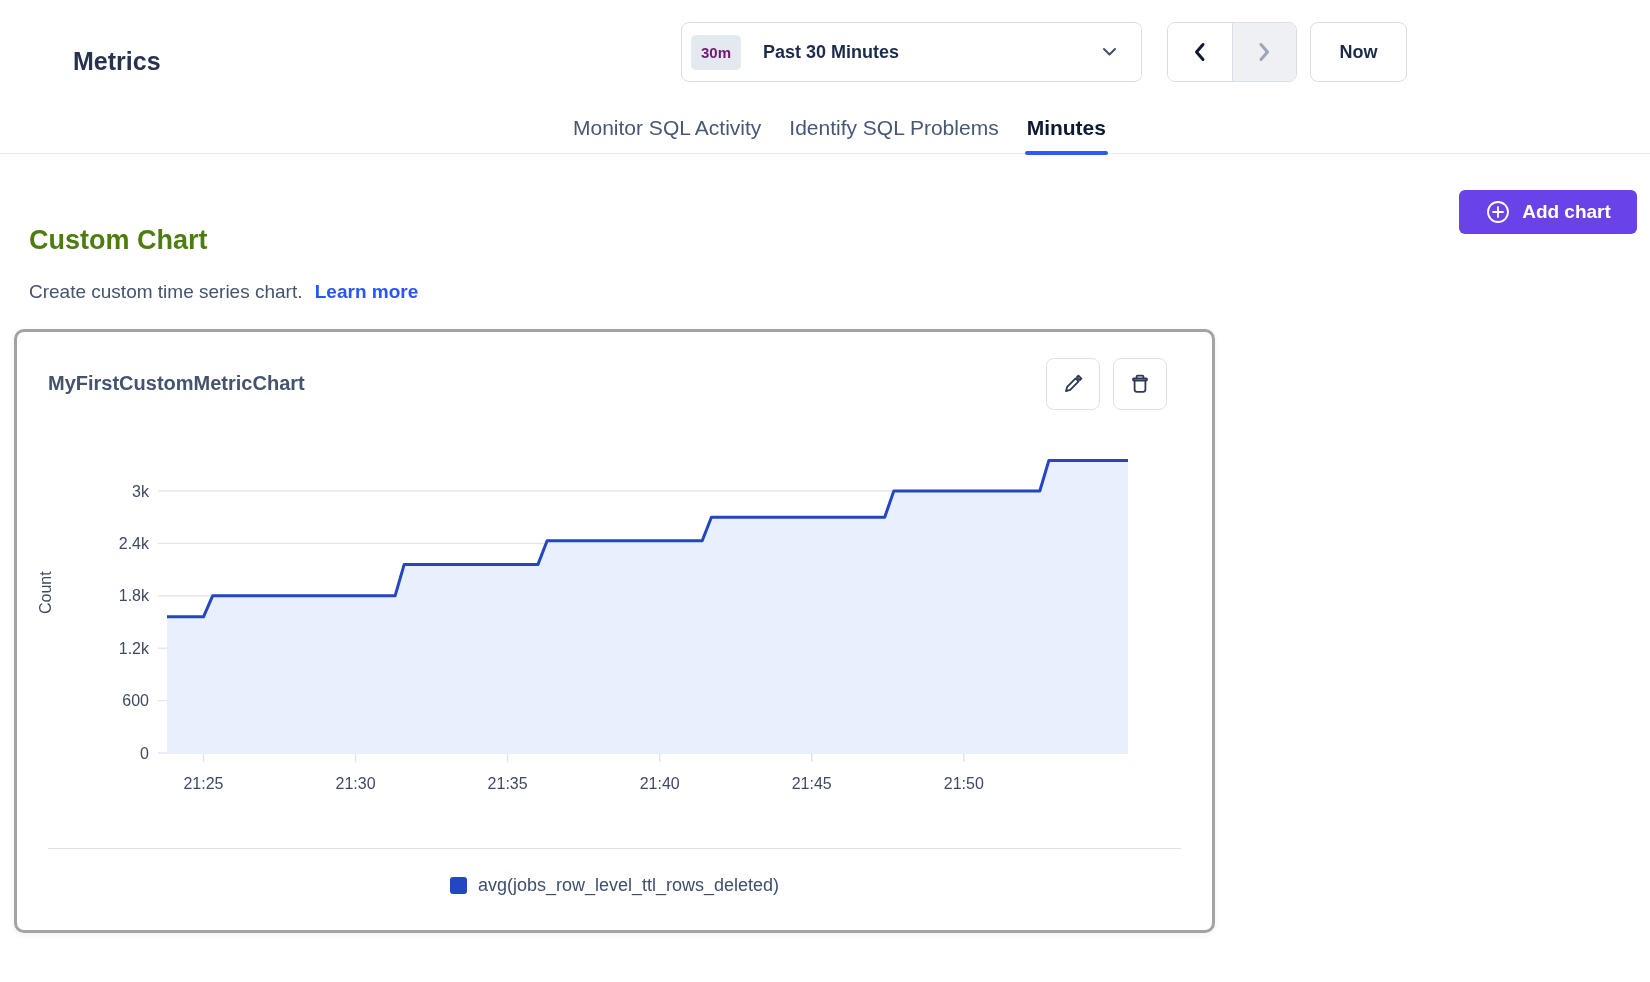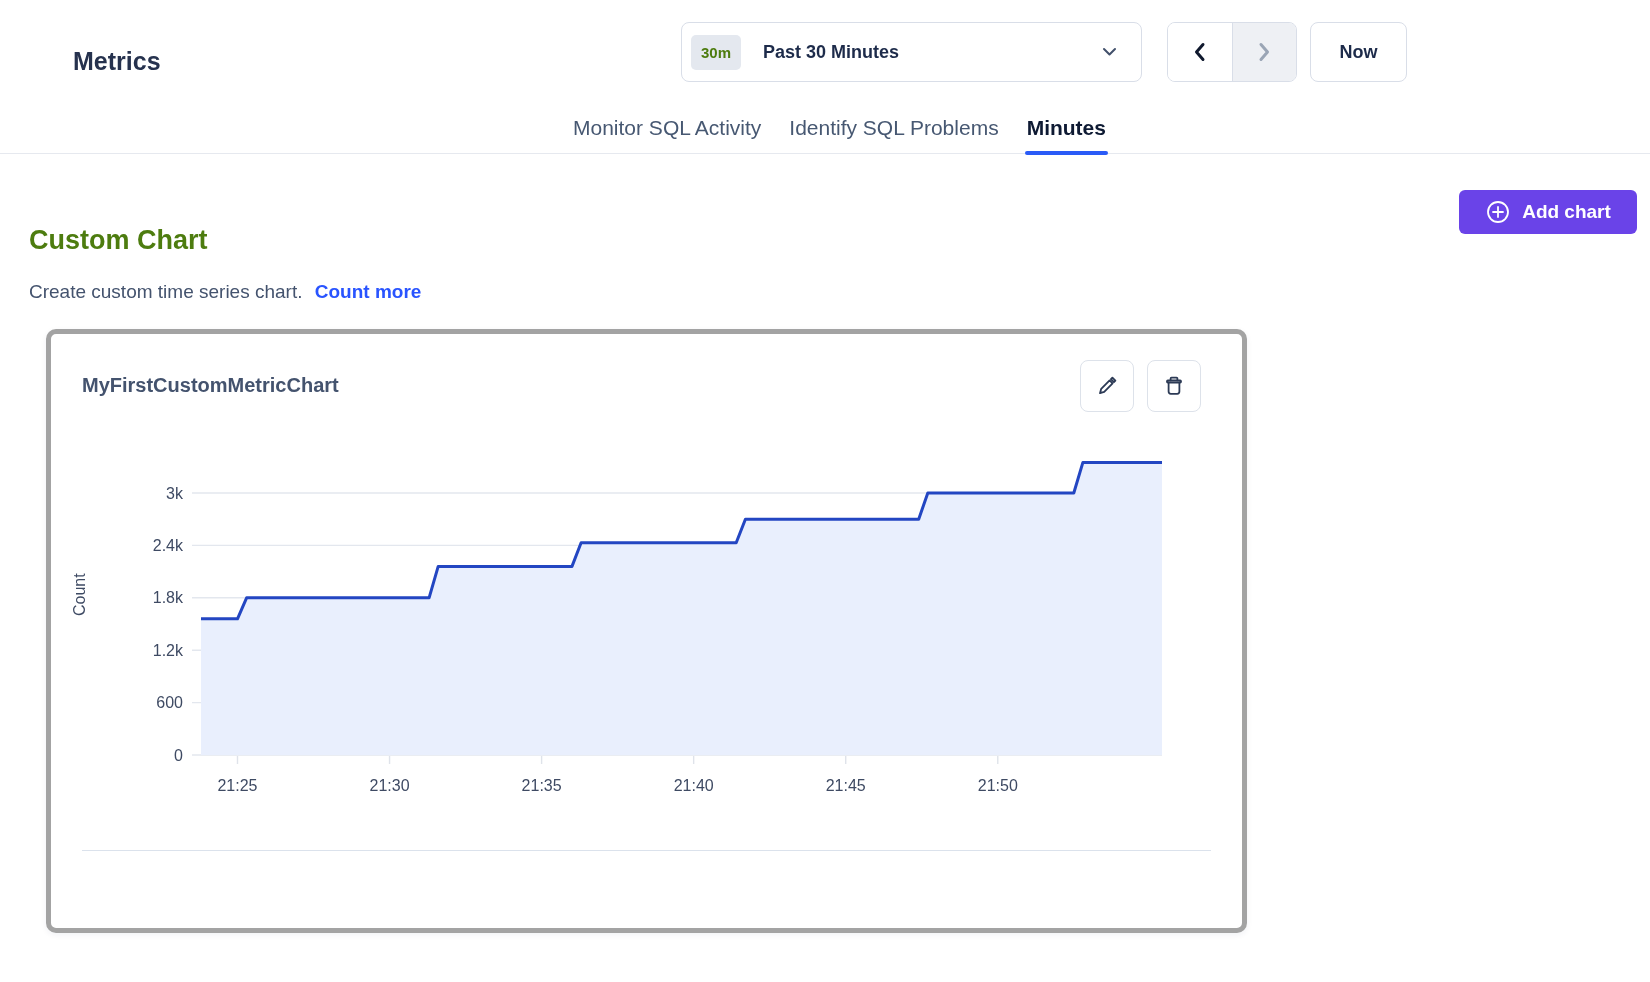--- a/index.html
+++ b/index.html
@@ -8,21 +8,21 @@
     background:#ffffff;color:#1d2b4a;
     font-family:"Liberation Sans",sans-serif;
     -webkit-font-smoothing:antialiased;
   }
   .page-title{position:absolute;left:29px;top:30px;font-size:25px;font-weight:700;color:#26324e;margin-left:44px;}
 
   
   .time-dd{position:absolute;left:681px;top:22px;width:461px;height:60px;box-sizing:border-box;
     background:#fff;border:1px solid #d9dee8;border-radius:8px;display:flex;align-items:center;
     padding:0 24px 0 9px;cursor:pointer;}
-  .time-badge{background:#e4e8ef;color:#4d7c0f;font-size:15px;font-weight:700;
+  .time-badge{background:#e4e8ef;color:#701a75;font-size:15px;font-weight:700;
     padding:9px 10px;border-radius:5px;margin-right:22px;}
   .time-label{font-size:18px;font-weight:700;color:#1d2b4a;flex:1;text-align:left;}
   .arrow-group{position:absolute;left:1167px;top:22px;width:130px;height:60px;box-sizing:border-box;
     border:1px solid #d9dee8;border-radius:8px;display:flex;overflow:hidden;background:#fff;}
   .arrow-btn{flex:1;display:flex;align-items:center;justify-content:center;border:none;background:#fff;cursor:pointer;padding:0;}
   .arrow-btn.next{background:#eef0f4;border-left:1px solid #d9dee8;cursor:default;}
   .now-btn{position:absolute;left:1310px;top:22px;width:97px;height:60px;box-sizing:border-box;
     background:#fff;border:1px solid #d9dee8;border-radius:8px;font-family:inherit;
     font-size:18px;font-weight:700;color:#1d2b4a;cursor:pointer;}
 
@@ -35,22 +35,22 @@
 
   
   .section-heading{position:absolute;left:29px;top:203px;font-size:27px;font-weight:700;color:#4d7c0f;}
   .section-sub{position:absolute;left:29px;top:262px;font-size:19px;color:#44536e;}
   .learn-more{color:#2954ff;font-weight:700;margin-left:7px;cursor:pointer;}
   .add-btn{position:absolute;left:1459px;top:190px;width:178px;height:44px;border:none;border-radius:6px;
     background:#6a43e8;color:#fff;font-family:inherit;font-size:19px;font-weight:700;
     display:flex;align-items:center;justify-content:center;gap:11px;cursor:pointer;}
 
   
-  .card{position:absolute;left:46px;top:329px;width:1201px;height:604px;box-sizing:border-box;
-    background:#fff;border:5px solid #a3a3a3;border-radius:10px;box-shadow:0 2px 6px rgba(20,40,80,.06);}
+  .card{position:absolute;left:14px;top:329px;width:1201px;height:604px;box-sizing:border-box;
+    background:#fff;border:3px solid #a3a3a3;border-radius:10px;box-shadow:0 2px 6px rgba(20,40,80,.06);}
   .card-title{position:absolute;left:31px;top:40px;font-size:20px;font-weight:700;color:#44536e;}
   .icon-btn{position:absolute;top:26px;width:54px;height:52px;box-sizing:border-box;background:#fff;
     border:1px solid #dde2ea;border-radius:8px;display:flex;align-items:center;justify-content:center;cursor:pointer;}
   .edit-btn{left:1029px;}
   .delete-btn{left:1096px;}
   .chart-svg{position:absolute;left:10px;top:95px;font-family:inherit;}
   .count-label{position:absolute;left:20px;top:282px;transform:rotate(-90deg);transform-origin:0 0;
     font-size:16px;color:#3e4a63;white-space:nowrap;}
   .legend-divider{position:absolute;left:31px;right:31px;top:516px;border-top:1px solid #dbe2ec;}
   .legend{position:absolute;left:0;top:543px;width:100%;display:flex;align-items:center;justify-content:center;gap:11px;}
@@ -100,21 +100,21 @@
   </div>
   <div class="tab active">
     <span>Minutes</span>
     <span class="tab-indicator"></span>
   </div>
 </nav>
 
 <h2 class="section-heading">Custom Chart</h2>
 <p class="section-sub">
   <span>Create custom time series chart.</span>
-  <a class="learn-more">Count more</a>
+  <a class="learn-more">Learn more</a>
 </p>
 
 <button class="add-btn">
   <span style="display:flex;">
     <svg width="26" height="26" viewBox="0 0 26 26">
         <circle cx="13" cy="13" r="10" fill="none" stroke="#fff" stroke-width="1.8"></circle>
         <path d="M13 8 v10 M8 13 h10" stroke="#fff" stroke-width="1.8" stroke-linecap="round"></path>
       </svg>
   </span>
   <span>Add chart</span>
@@ -166,13 +166,17 @@
       <text x="632.6645569620254" y="362" text-anchor="middle" fill="#3e4a63" font-size="16">21:40</text>
       <line x1="784.7215189873418" x2="784.7215189873418" y1="327" y2="335" stroke="#dfe3ea" stroke-width="1.4"></line>
       <text x="784.7215189873418" y="362" text-anchor="middle" fill="#3e4a63" font-size="16">21:45</text>
       <line x1="936.7784810126583" x2="936.7784810126583" y1="327" y2="335" stroke="#dfe3ea" stroke-width="1.4"></line>
       <text x="936.7784810126583" y="362" text-anchor="middle" fill="#3e4a63" font-size="16">21:50</text>
       <polygon points="140.0,189.8 176.5,189.8 185.6,168.8 368.1,168.8 377.2,137.4 511.0,137.4 520.1,113.8 675.2,113.8 684.4,90.2 857.7,90.2 866.8,64.0 1012.8,64.0 1021.9,33.4 1101.0,33.4 1101,326 140,326" fill="#e9effd"></polygon>
       <polyline points="140.0,189.8 176.5,189.8 185.6,168.8 368.1,168.8 377.2,137.4 511.0,137.4 520.1,113.8 675.2,113.8 684.4,90.2 857.7,90.2 866.8,64.0 1012.8,64.0 1021.9,33.4 1101.0,33.4" fill="none" stroke="#2346c2" stroke-width="3" stroke-linejoin="round"></polyline>
     </svg>
 
   <div class="legend-divider"></div>
+  <div class="legend">
+    <span class="legend-swatch" style="background: rgb(35, 70, 194);"></span>
+    <span class="legend-label">avg(jobs_row_level_ttl_rows_deleted)</span>
+  </div>
 </section>
 
 </body></html>

